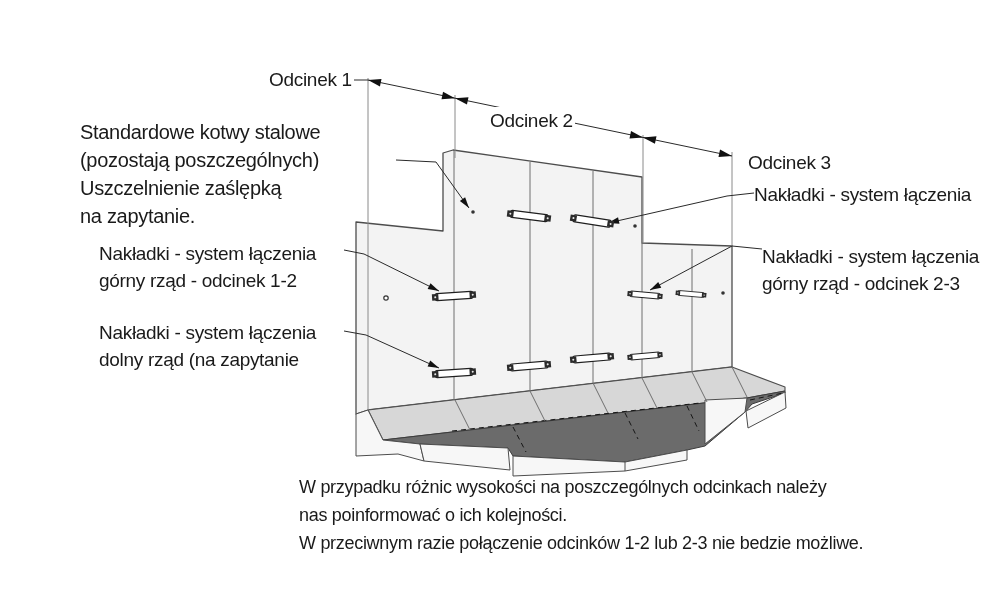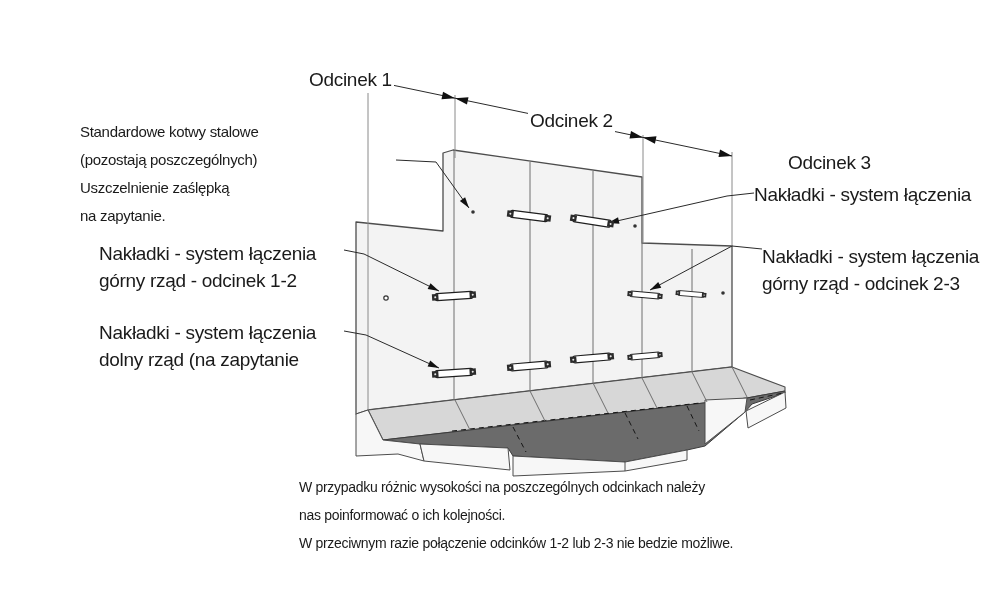--- a/index.html
+++ b/index.html
@@ -11,23 +11,23 @@
   html,body{margin:0;padding:0;background:#fff;}
   .stage{
     position:relative;width:1000px;height:598px;overflow:hidden;
     background:var(--background);
     font-family:"Liberation Sans", sans-serif;color:var(--text);
   }
   .stage svg{position:absolute;left:0;top:0;}
   .lbl{position:absolute;white-space:nowrap;letter-spacing:-0.3px;
        font-size:19px;line-height:27px;}
   .lbl span{display:block;}
-  .para{font-size:15px;line-height:28px;}
-  .dim{font-size:19px;background:var(--background);padding:0 2px;margin-left:40px;}
-  .note{font-size:14px;line-height:28px;}
+  .para{font-size:20px;line-height:28px;}
+  .dim{font-size:19px;background:var(--background);padding:0 2px;}
+  .note{font-size:18px;line-height:28px;}
 </style>
 </head>
 <body>
 
 <div class="stage">
 
   <svg width="1000" height="598" viewBox="0 0 1000 598">
     <defs>
       <path id="arrow" d="M0,0 L13,-3.8 L13,3.8 Z"></path>
       <g id="plate">

